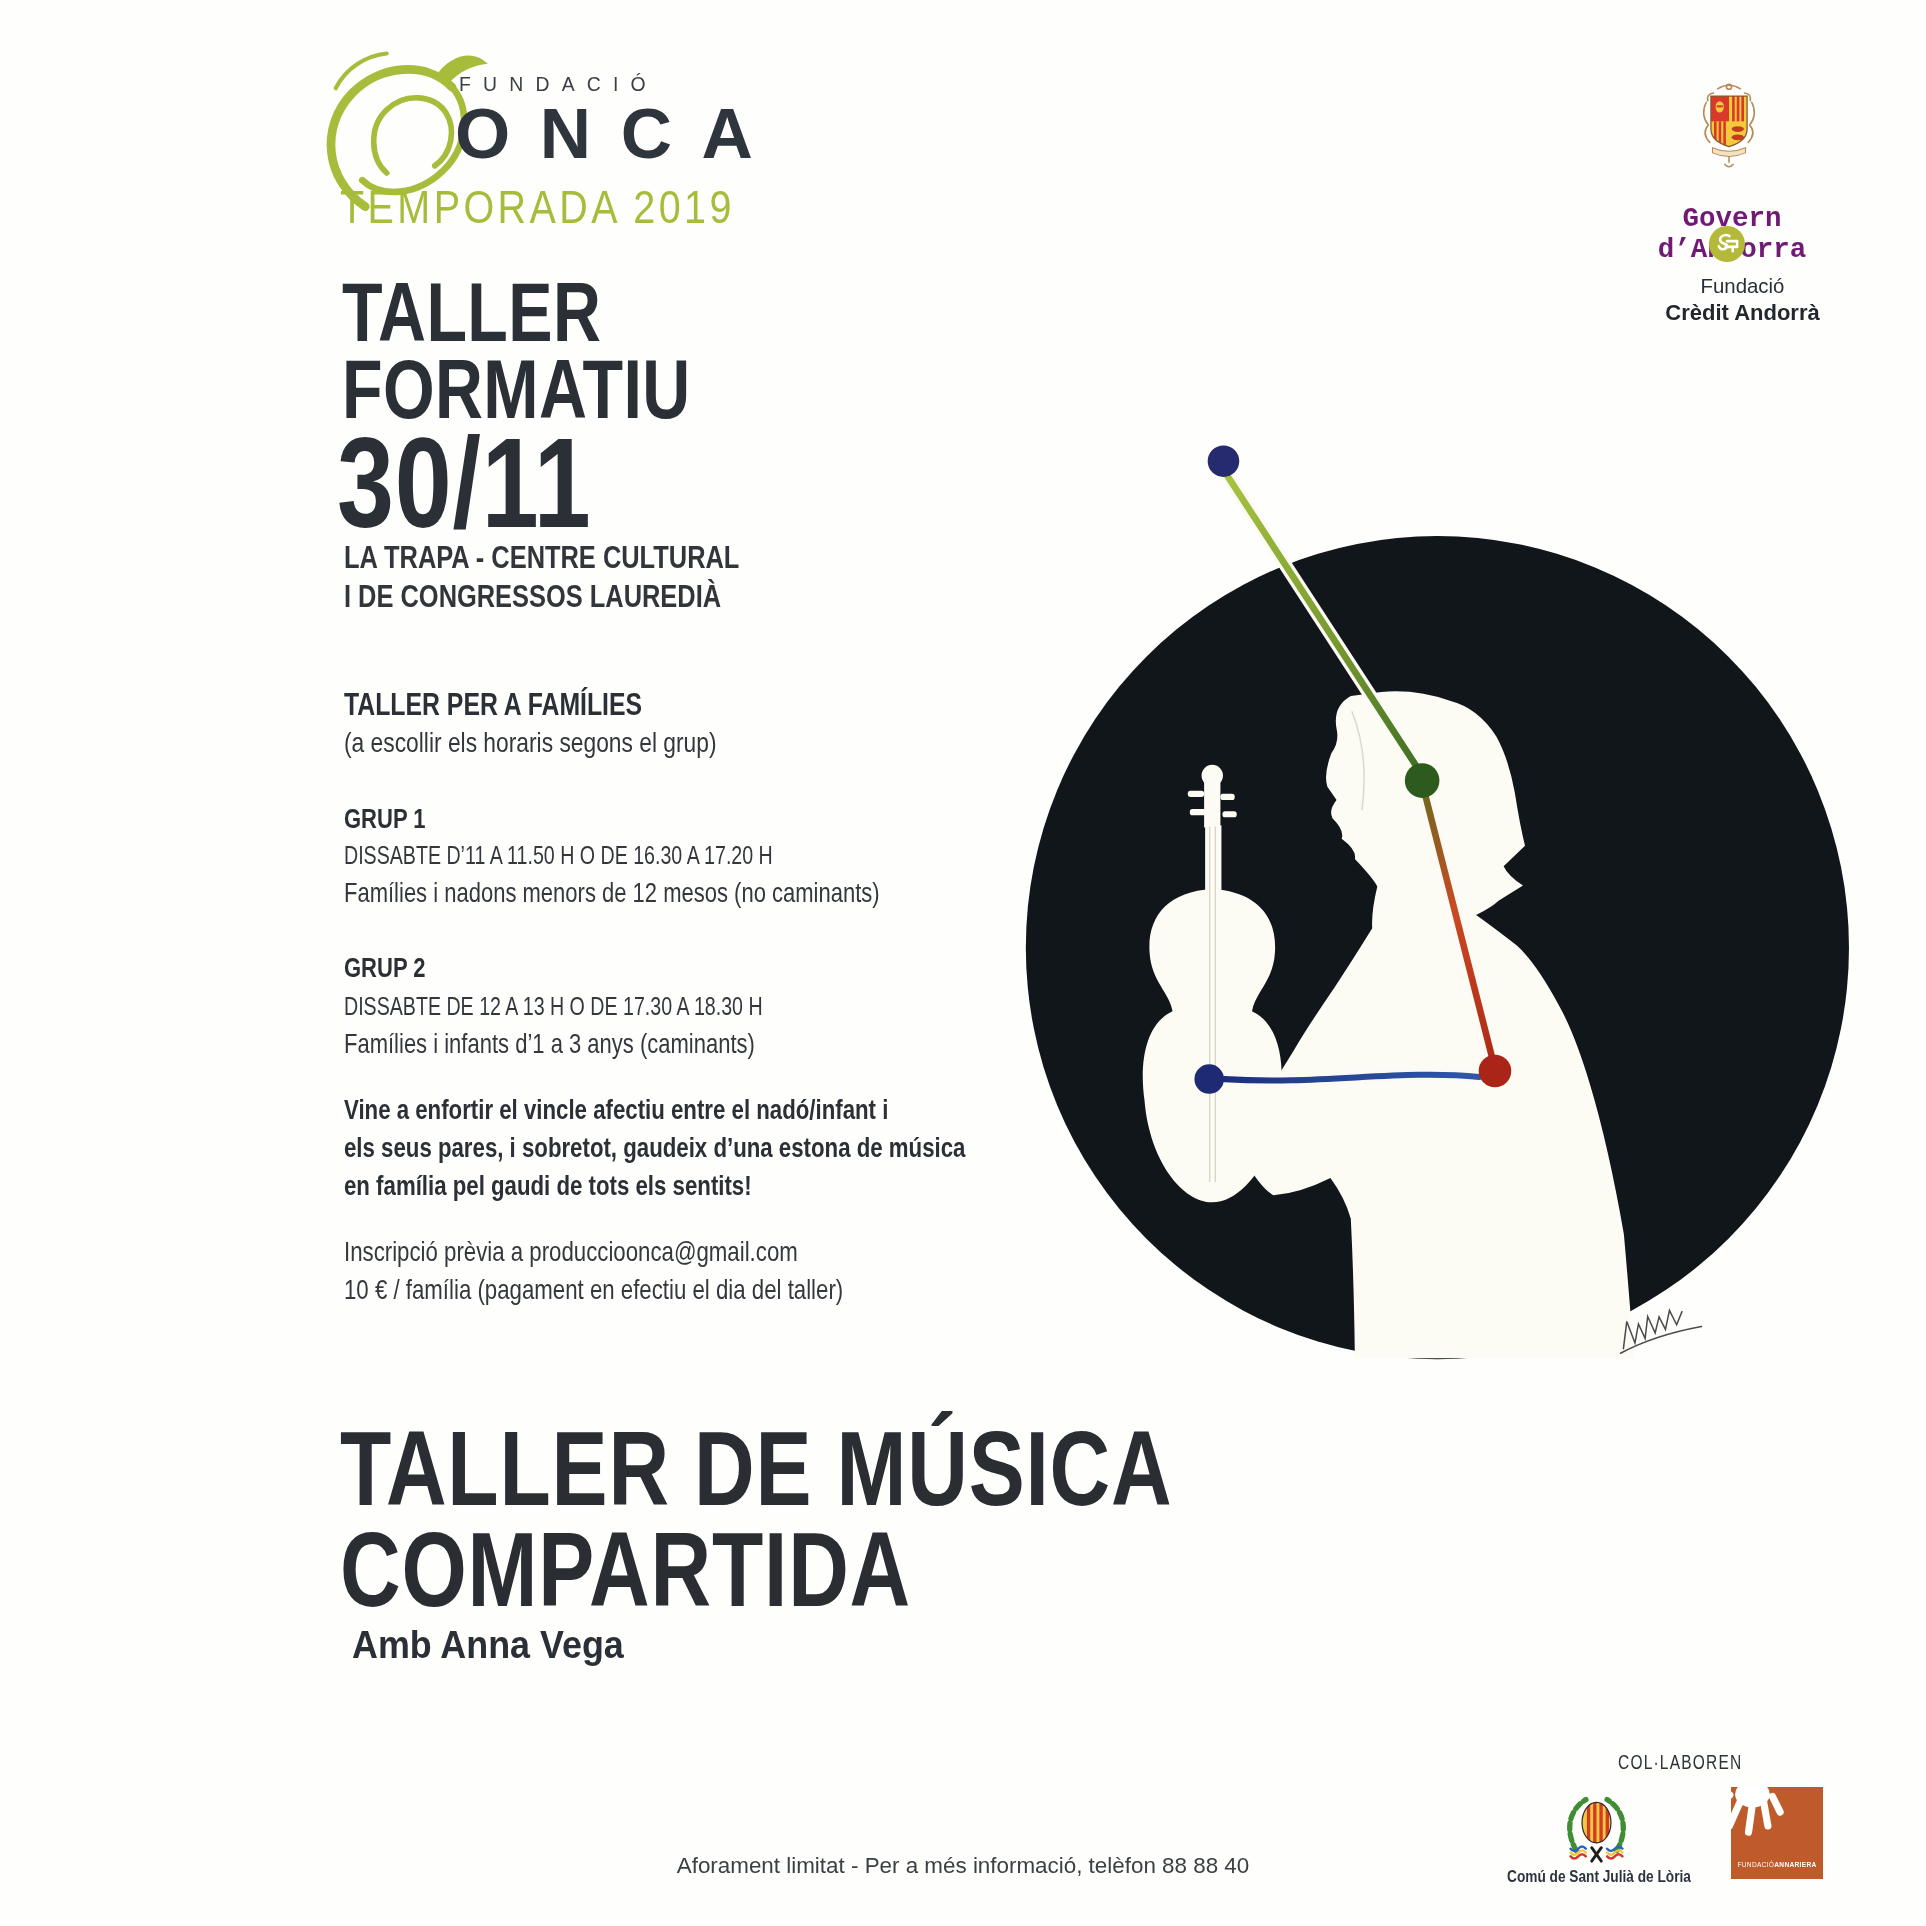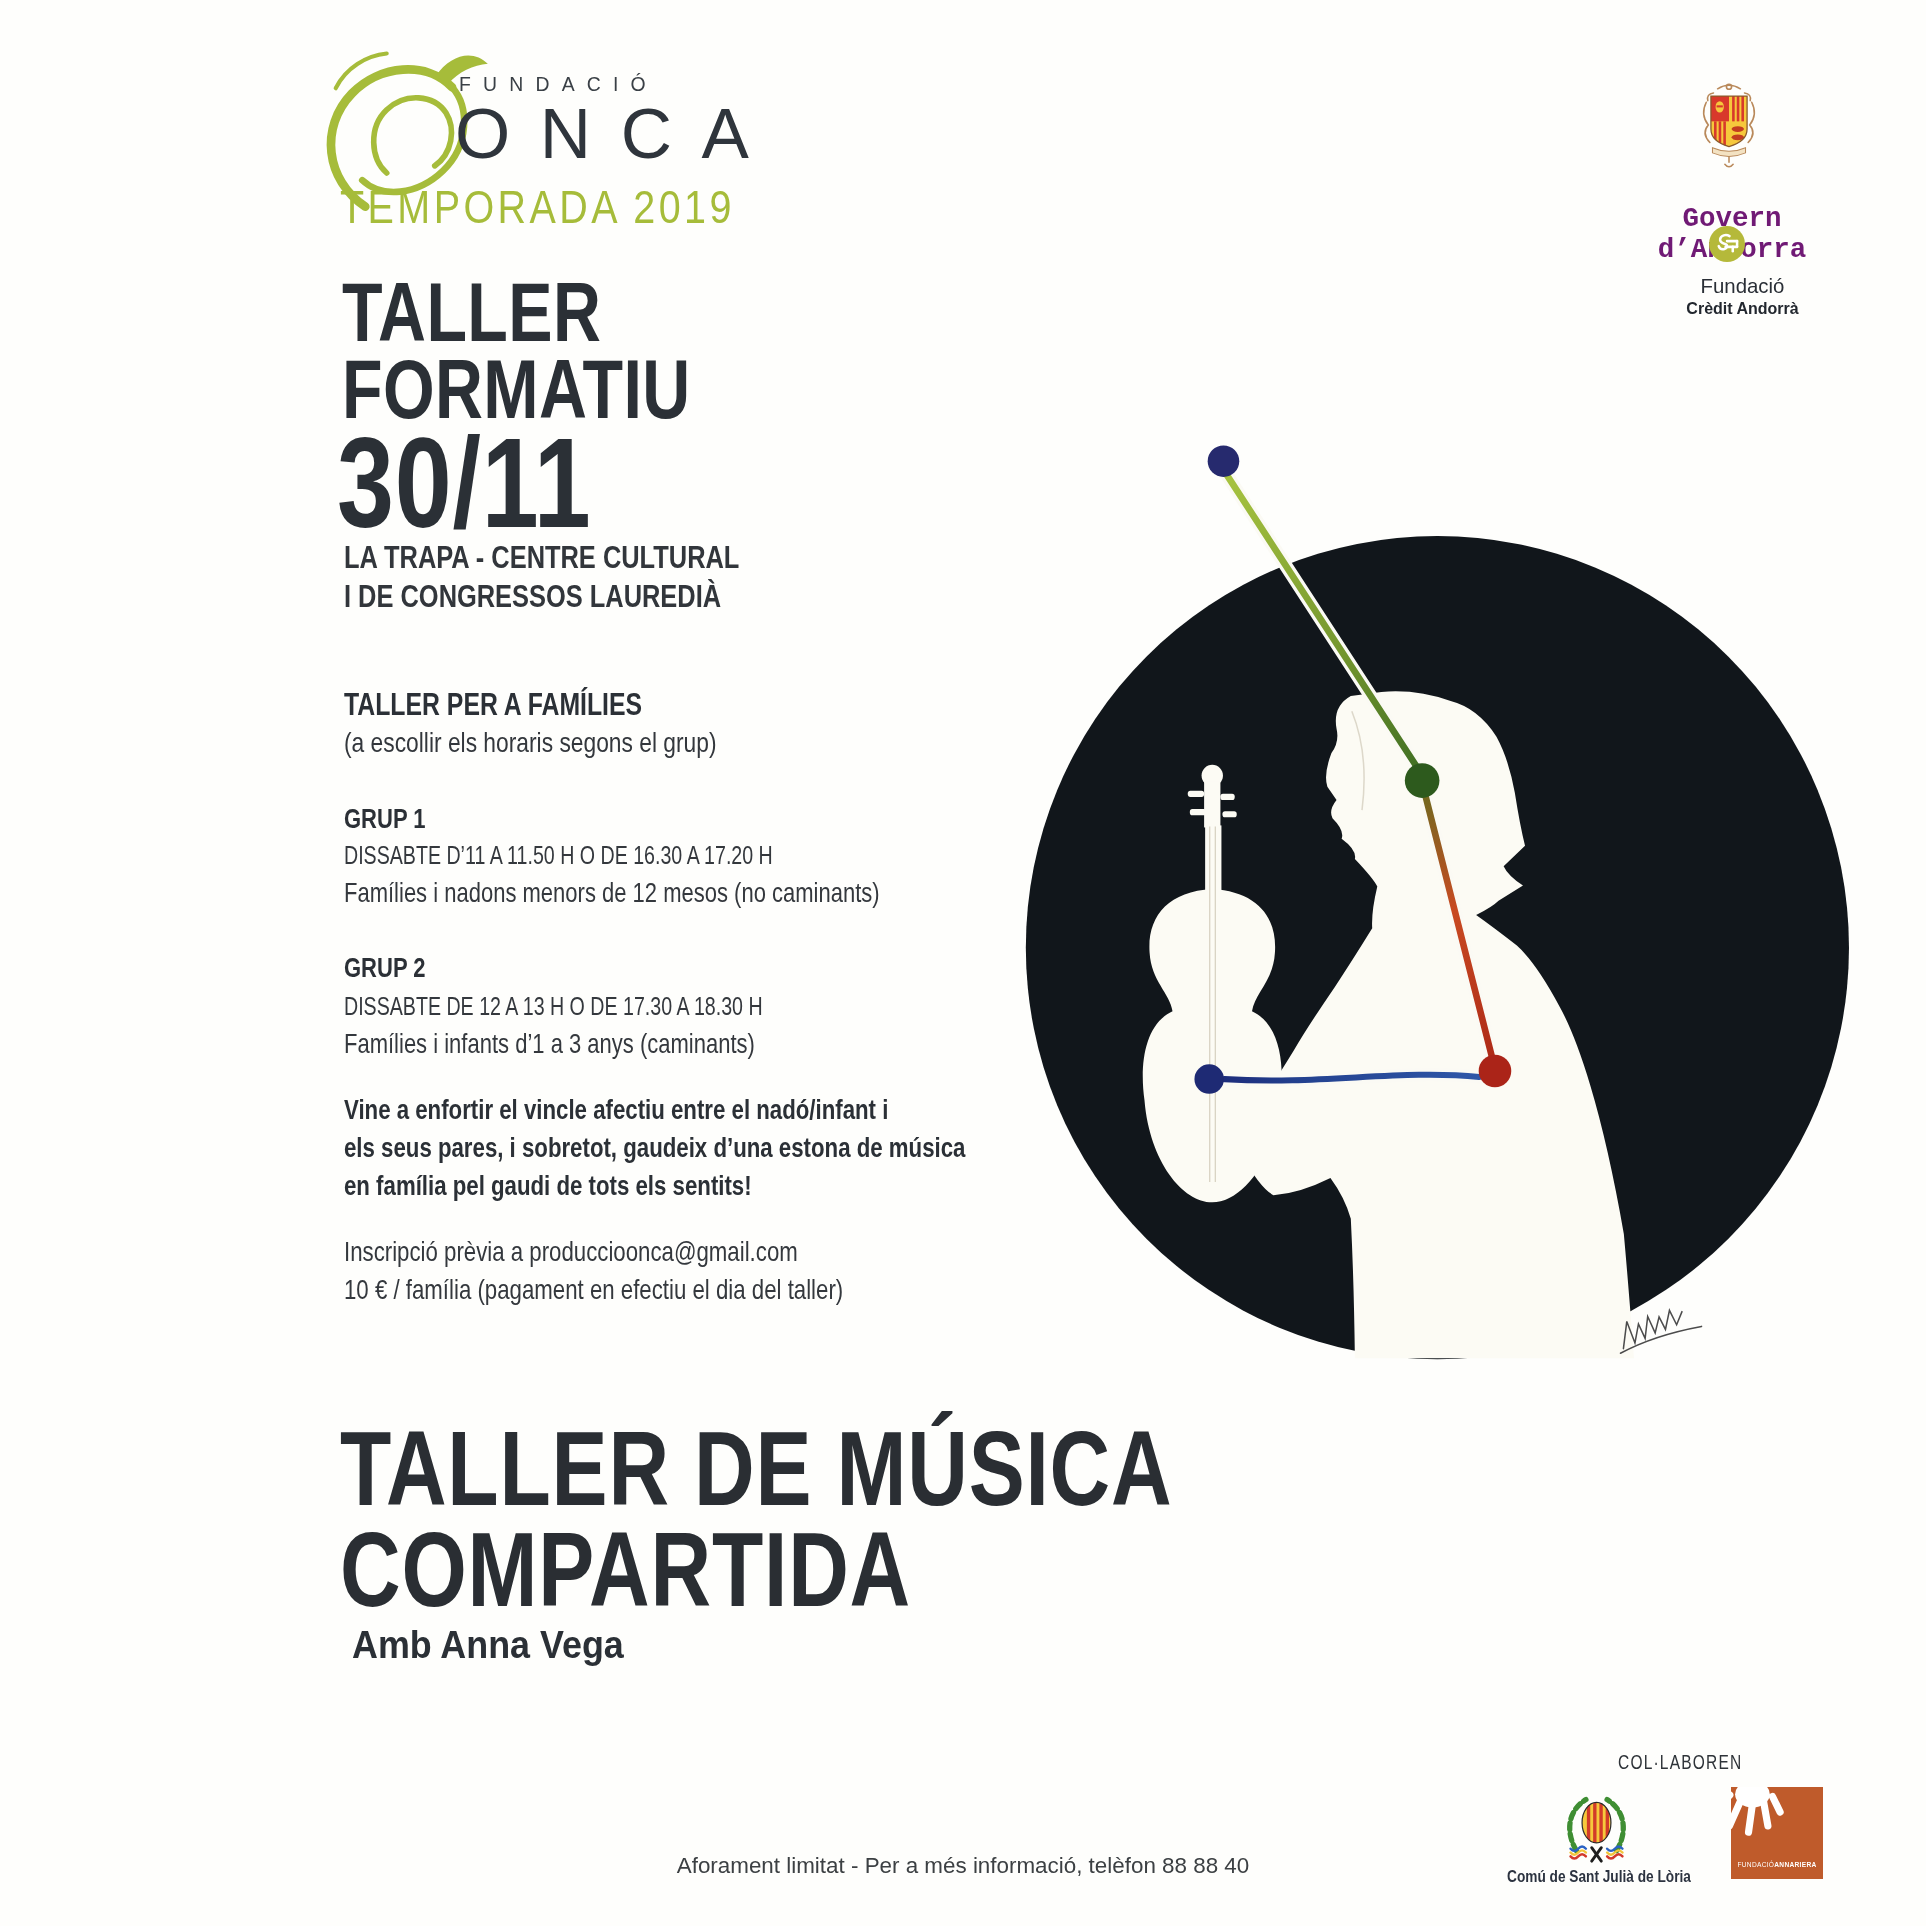--- a/index.html
+++ b/index.html
@@ -3,41 +3,41 @@
 <meta charset="utf-8">
 <style>
   html,body{margin:0;padding:0;background:#ffffff;}
   #poster{position:relative;width:1926px;height:1926px;background:#fefefc;overflow:hidden;
           font-family:"Liberation Sans",sans-serif;color:#2b3036;}
   .abs{position:absolute;}
   .t{position:absolute;white-space:nowrap;transform-origin:left top;transform:scaleX(var(--sx,1));line-height:1;}
   .ink{color:#2b3036;}
   
   .fundacio-label{font-size:19.4px;letter-spacing:12.2px;color:#3a4046;}
-  .onca-name{font-size:71px;letter-spacing:29.6px;color:#2f353c;font-weight:400;}
+  .onca-name{font-size:71px;letter-spacing:29.6px;color:#2f353c;font-weight:700;}
   .temporada{font-size:47px;letter-spacing:4.1px;color:#a6bc3a;--sx:0.84;}
   
   .taller-formatiu{font-size:83px;line-height:77px;font-weight:700;--sx:0.8;letter-spacing:0.5px;}
   .date-big{font-size:128px;font-weight:700;--sx:0.8;letter-spacing:1px;}
   .venue{font-size:31px;line-height:39px;font-weight:700;--sx:0.82;color:#32363b;}
   .h-small{font-size:31px;font-weight:700;--sx:0.8;}
   .note{font-size:28.5px;font-weight:400;--sx:0.8;color:#33373c;}
   .grup{font-size:27.5px;font-weight:700;--sx:0.8;}
   .sched{font-size:26.5px;font-weight:400;--sx:0.74;color:#34383d;}
   .desc{font-size:27.5px;font-weight:400;--sx:0.8;color:#34383d;}
   .pitch{font-size:28.5px;line-height:38px;font-weight:700;--sx:0.78;}
   .inscr{font-size:28.5px;font-weight:400;--sx:0.78;color:#34383d;}
   .big-title{font-size:105px;line-height:101px;font-weight:700;--sx:0.8;letter-spacing:1px;color:#2a2e33;}
   .amb{font-size:39px;font-weight:700;--sx:0.92;}
   .footer-line{position:absolute;left:0;top:1853px;width:100%;text-align:center;font-size:22.4px;color:#3c4043;}
   
   .govern-name{position:absolute;left:1620px;top:203px;width:224px;text-align:center;
                font-family:Liberation Mono, monospace;font-weight:700;font-size:27.5px;color:#701a75;}
   .credit-fundacio{position:absolute;left:1651px;top:275px;width:183px;text-align:center;font-size:20.4px;color:#2a2f36;}
-  .credit-name{position:absolute;left:1651px;top:300px;width:183px;text-align:center;font-size:16px;font-weight:700;color:#22272e;}
+  .credit-name{position:absolute;left:1651px;top:300px;width:183px;text-align:center;font-size:22px;font-weight:700;color:#22272e;}
   
   .collab-heading{font-size:19.4px;font-weight:400;--sx:0.8;letter-spacing:1.5px;color:#2e3338;}
   .comu-caption{font-size:16.3px;font-weight:700;--sx:0.84;color:#2c3340;}
   .annariera-text{position:absolute;left:1731px;top:1861px;width:92px;text-align:center;color:#ffffff;
                   font-size:6.6px;letter-spacing:0.3px;white-space:nowrap;}
   .annariera-text .thin{font-weight:400;}
   .annariera-text .bold{font-weight:700;}
 </style>
 </head>
 <body>

